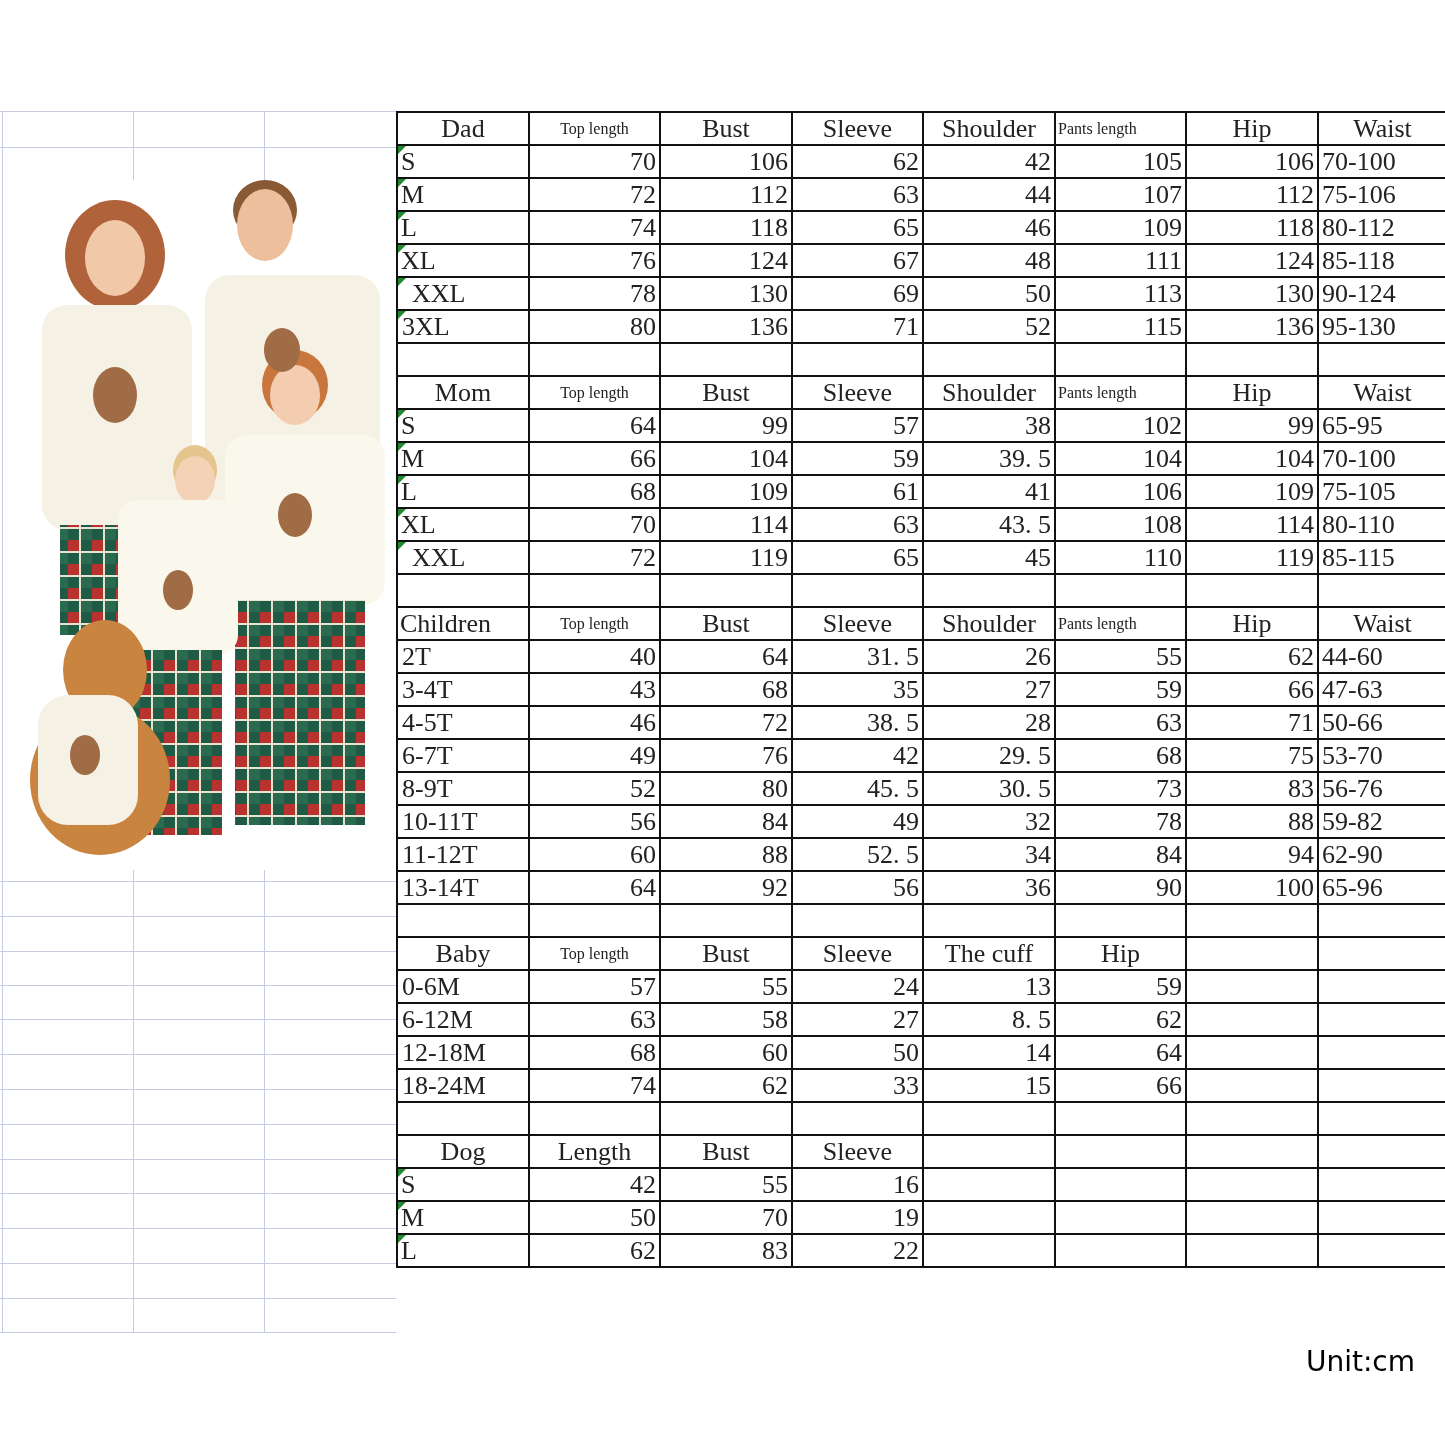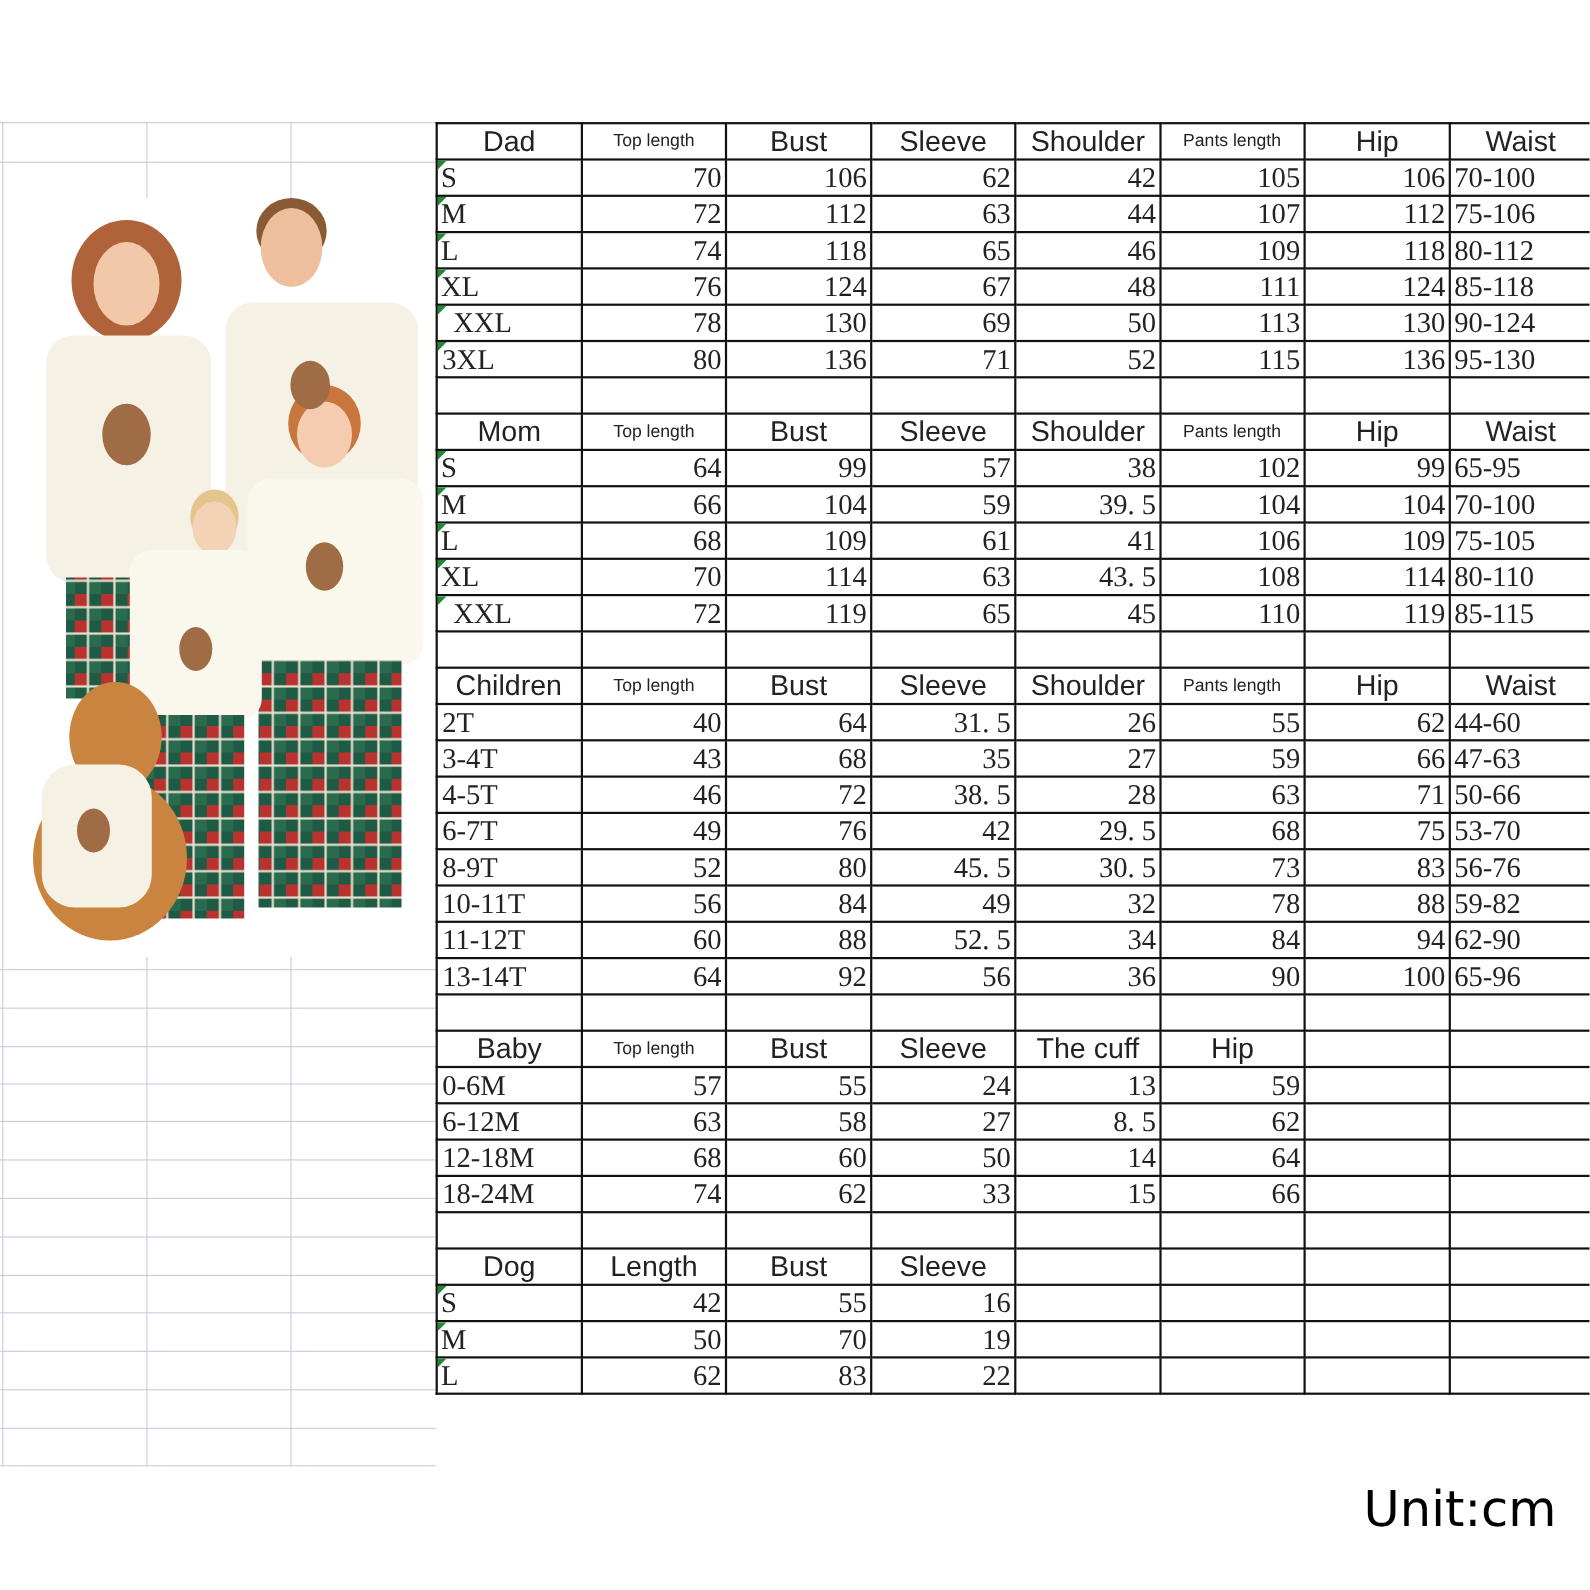--- a/index.html
+++ b/index.html
@@ -4,30 +4,30 @@
 <style>
   html, body { margin:0; padding:0; background:#ffffff; }
   body { width:1445px; height:1445px; position:relative; overflow:hidden; font-family:"Liberation Sans", sans-serif; }
   .sheet-grid { position:absolute; left:0; top:111px; width:396px; height:1221px; }
   .gline-v { position:absolute; top:0; bottom:0; width:1px; background:#c5cbe0; }
   .gline-h { position:absolute; left:0; right:0; height:1px; background:#c5cbe0; }
   .photo { position:absolute; left:20px; top:180px; width:370px; height:690px; background:#ffffff; }
   .photo svg { width:100%; height:100%; }
   table.size { position:absolute; left:396px; top:111px; border-collapse:collapse; table-layout:fixed; width:1050px; }
   table.size td { border:2px solid #111; height:31px; padding:0 3px; overflow:hidden; white-space:nowrap; font-size:26px; line-height:31px; color:#222; position:relative; }
-  td.hdr { font-family:Liberation Sans, sans-serif; font-size:26px; text-align:center; color:#000; }
+  td.hdr { font-family:Liberation Serif, serif; font-size:26px; text-align:center; color:#000; }
   td.hdr.small { font-size:16px; }
-  td.hdr.left { text-align:center; padding-left:2px; }
+  td.hdr.left { text-align:left; padding-left:2px; }
   td.num { font-family:"Liberation Serif", serif; text-align:right; font-size:28px; }
   td.size-label { font-family:"Liberation Serif", serif; font-size:28px; text-align:left; padding-left:20px; }
   td.size-label.flush { padding-left:4px;margin-top:15px; }
   td.waist { font-family:"Liberation Serif", serif; font-size:28px; text-align:left; padding-left:3px; }
   td.tri::before { content:""; position:absolute; left:0; top:0; width:0; height:0; border-top:8px solid #1f8a2f; border-right:8px solid transparent; }
   tr.spacer td { height:31px; }
-  .unit { position:absolute; right:30px; top:1345px; font-family:"DejaVu Sans", sans-serif; font-size:45px; color:#000; }
+  .unit { position:absolute; right:30px; top:1345px; font-family:"DejaVu Sans", sans-serif; font-size:28px; color:#000; }
 </style>
 </head>
 <body>
 
 <div class="sheet-grid">
   <div class="gline-v" style="left:2px"></div>
   <div class="gline-v" style="left:133px"></div>
   <div class="gline-v" style="left:264px"></div>
   <div class="gline-h" style="top:0px"></div>
   <div class="gline-h" style="top:36px"></div>

